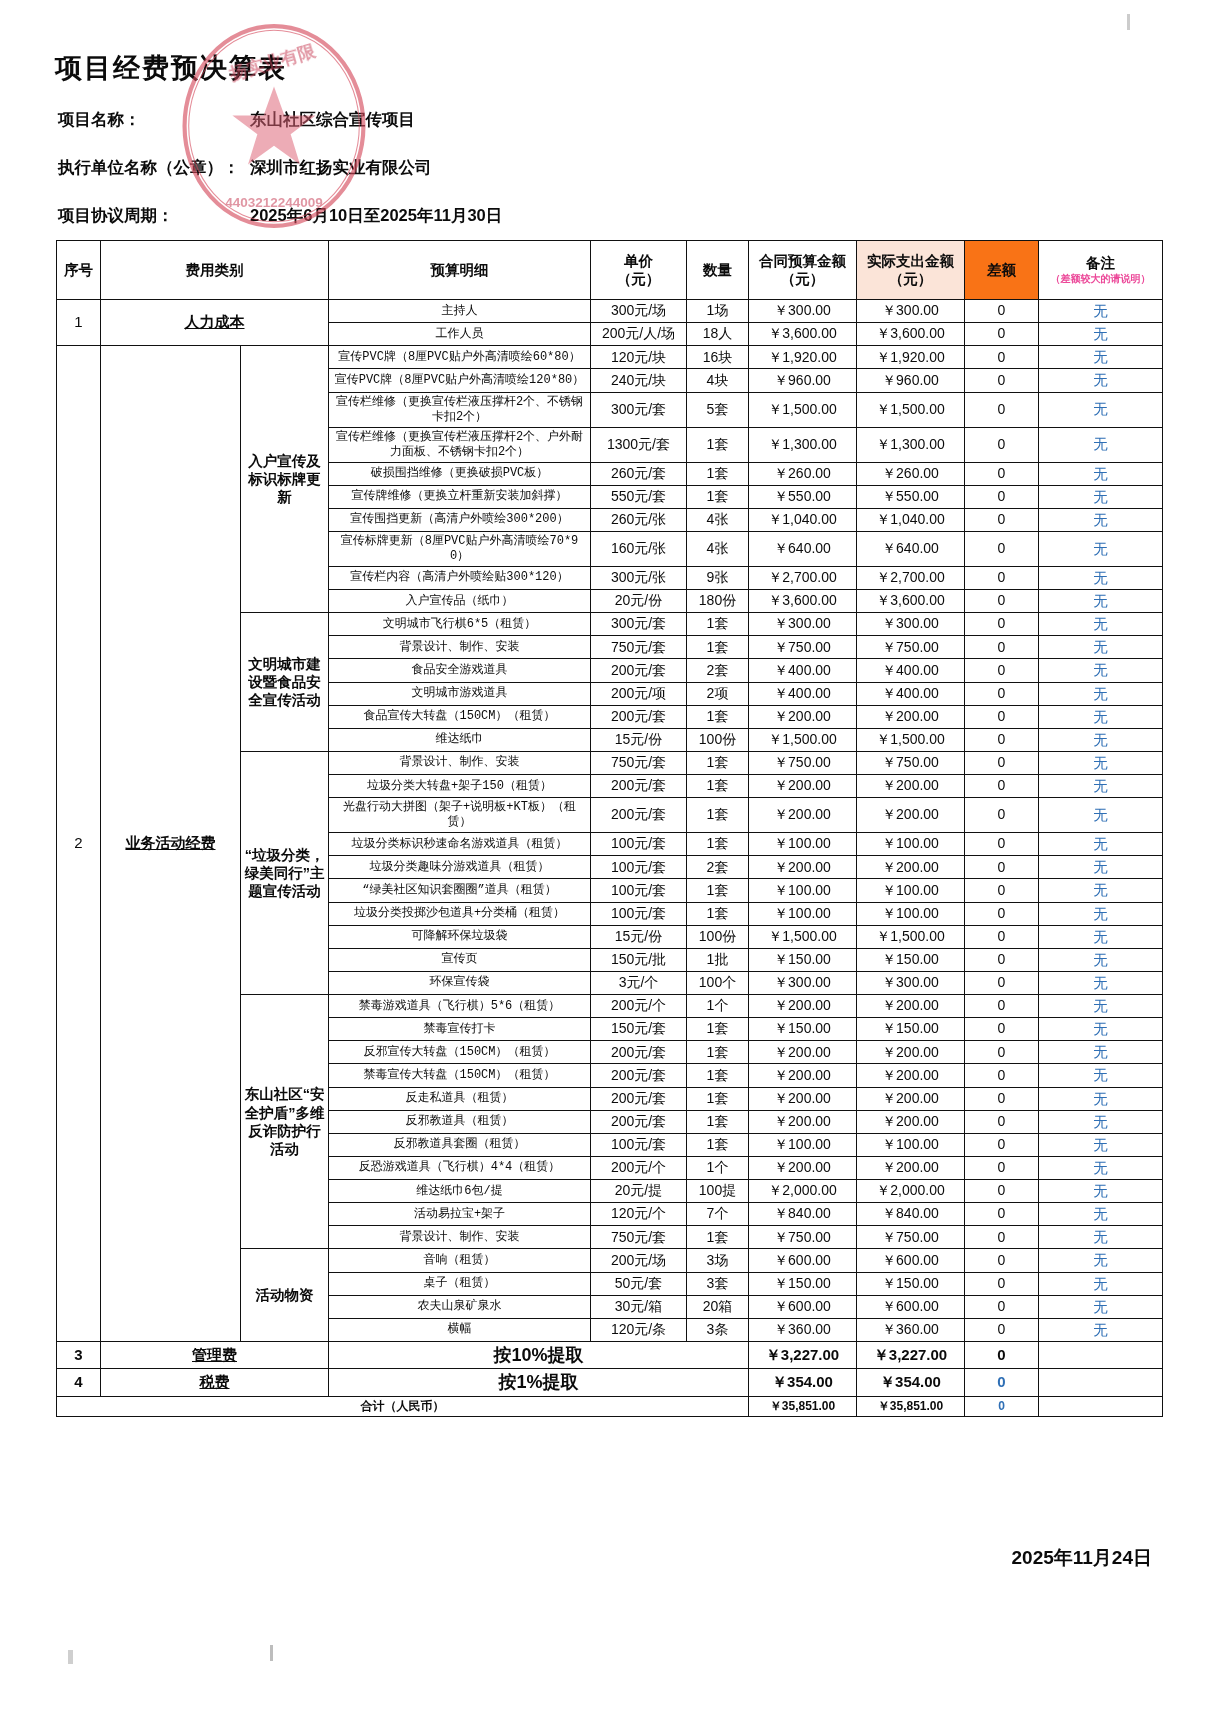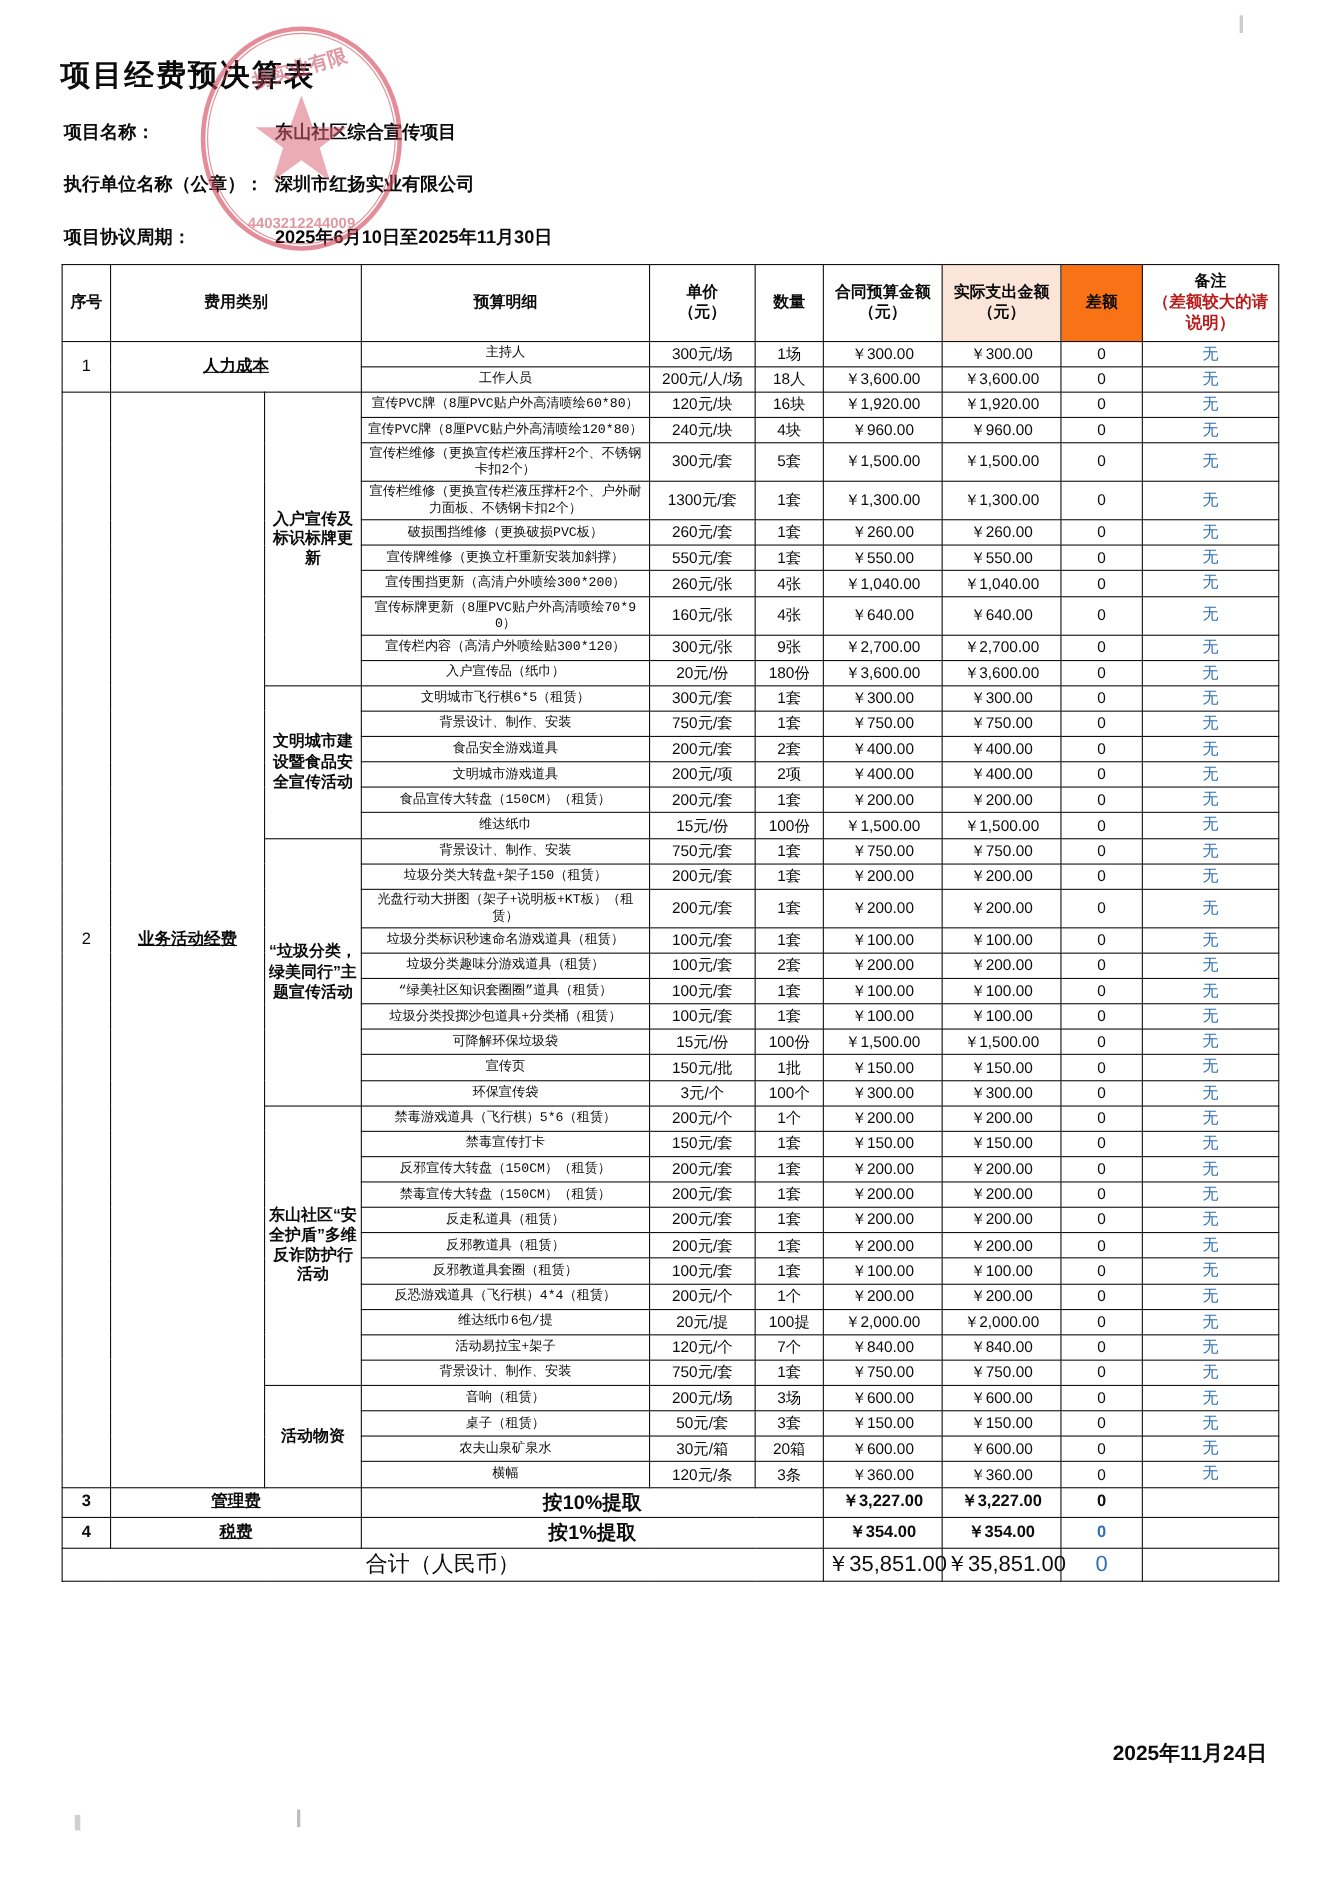--- a/index.html
+++ b/index.html
@@ -115,44 +115,43 @@
     font-size: 14.5px;
     line-height: 1.5;
   }
   td.cat { font-size: 15px; text-decoration: underline; }
   td.no  { font-size: 15px; }
   td.note-none { color: #2f6fb5; font-size: 14.5px; }
   td.zero { font-size: 14px; }
   td.zero-blue { color: #2f6fb5; font-size: 14px; }
   tr.summary td { font-weight: bold; font-size: 15px; }
   tr.summary td.wide { font-size: 18px; }
-  tr.total td { font-weight: normal; font-size: 20px; }
+  tr.total td { font-weight: bold; font-size: 12px; }
 
   .th-note-sub {
     display: block;
-    color: #b91c1c;
-    font-size: 15px;
+    color: #ec4899;
+    font-size: 10px;
     font-weight: bold;
     margin-top: 1px;
   }
   .th-unit {
     display: block;
     font-weight: bold;
   }
 
   
   .footer-date {
     position: absolute;
     right: 66px;
     top: 1545px;
     font-size: 19px;
     font-weight: bold;
     font-family: "Liberation Sans", "DejaVu Sans", sans-serif;
     white-space: nowrap;
-    margin-top: 36px;
   }
   .scan-mark {
     position: absolute;
     left: 68px;
     top: 1650px;
     width: 5px;
     height: 14px;
     background: #cfcfcf;
   }
   .scan-mark2 {

